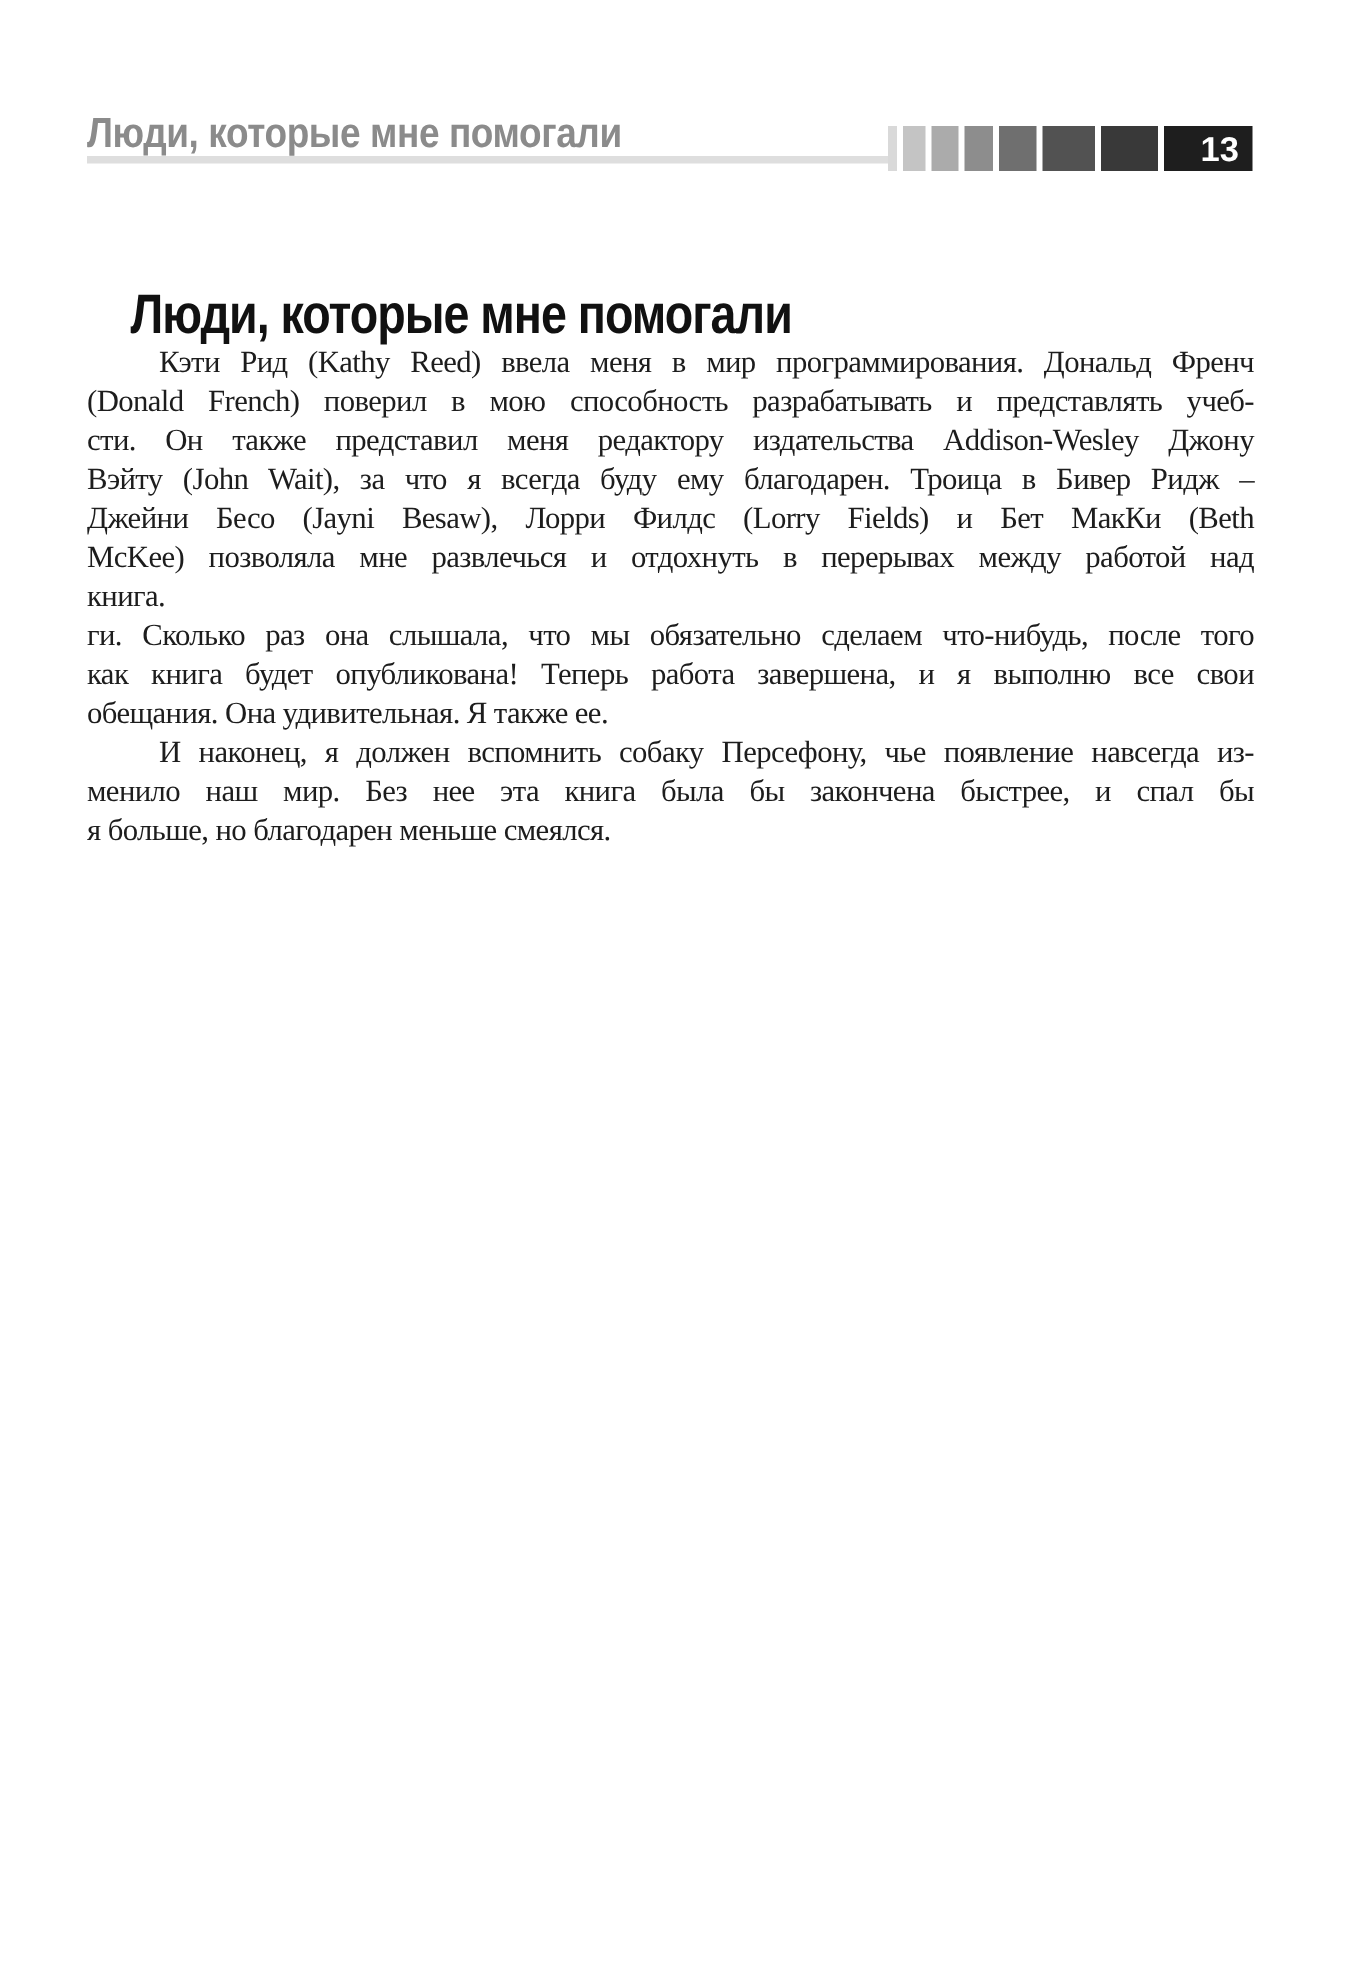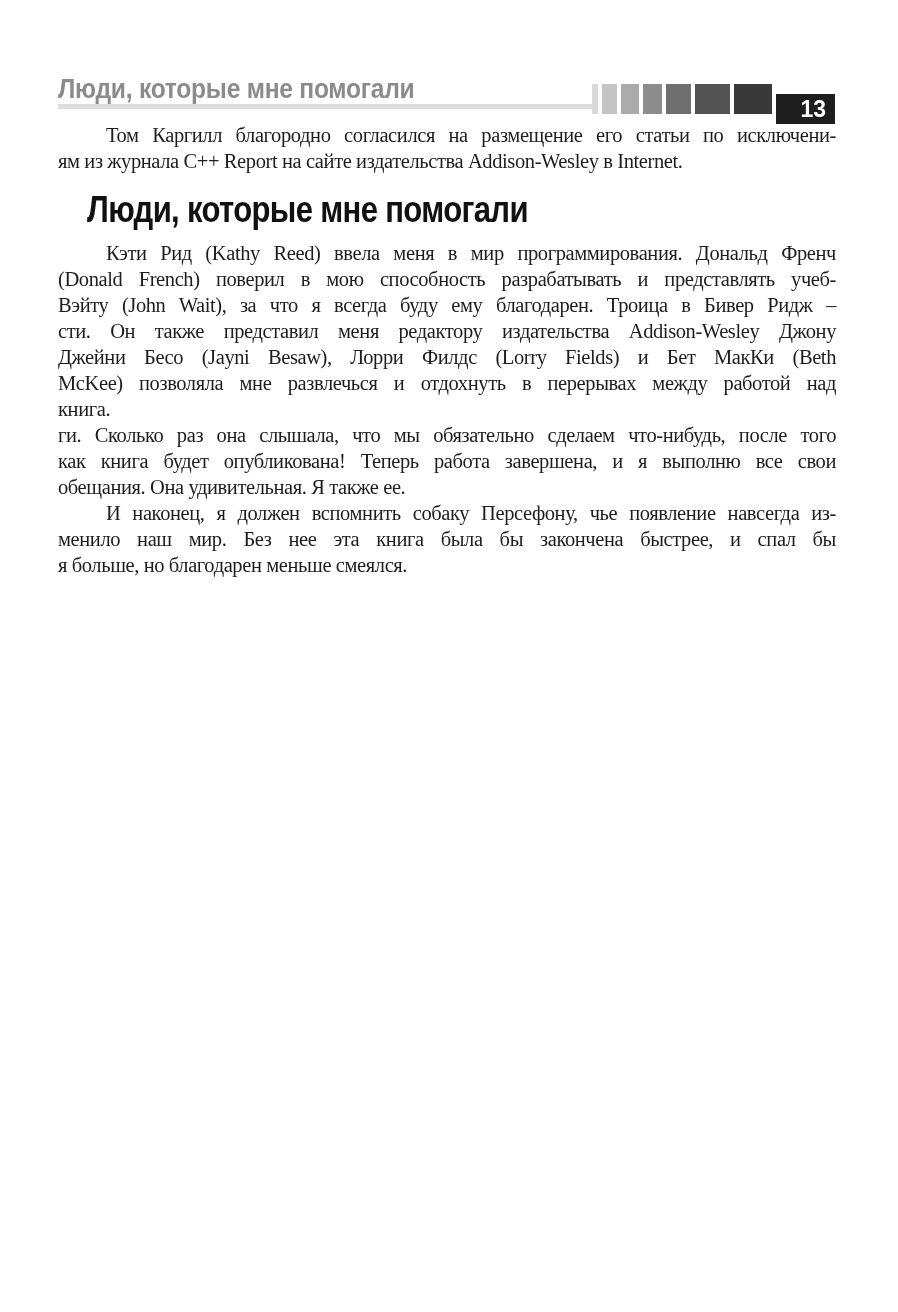--- a/index.html
+++ b/index.html
@@ -59,21 +59,20 @@
     background: #1e1e1e;
     box-sizing: border-box;
     display: flex;
     align-items: center;
     justify-content: flex-end;
     padding-right: 9px;
     color: #ffffff;
     font-family: "Liberation Sans", sans-serif;
     font-weight: bold;
     font-size: 23px;
-    margin-top: 10px;
   }
 
   
   .section-heading {
     position: absolute;
     left: 87px;
     top: 189px;
     margin: 0;
     font-family: "Liberation Sans", sans-serif;
     font-weight: bold;
@@ -89,21 +88,21 @@
   .para-block {
     position: absolute;
     left: 58px;
     width: 778px;
     color: #1d1d1d;
     font-size: 20.5px;
     line-height: 26px;
     letter-spacing: -0.4px;
   }
   .para-intro { top: 122px; }
-  .para-rest  { top: 240px; }
+  .para-rest  { top: 229px; }
   .tline {
     text-align: justify;
     text-align-last: justify;
     white-space: nowrap; 
   }
   .tline.last {
     text-align-last: left;
   }
   .tline.first {
     text-indent: 48px;
@@ -122,33 +121,29 @@
       <div class="rh-block" style="width: 18px; background: rgb(171, 171, 171);"></div>
       <div class="rh-block" style="width: 19px; background: rgb(141, 141, 141);"></div>
       <div class="rh-block" style="width: 25px; background: rgb(111, 111, 111);"></div>
       <div class="rh-block" style="width: 35px; background: rgb(82, 82, 82);"></div>
       <div class="rh-block" style="width: 38px; background: rgb(57, 57, 57);"></div>
     </div>
   <div class="rh-pagenum">
     <span>13</span>
   </div>
 
-  <div class="para-block para-intro">
-      <div class="tline first">Том Каргилл благородно согласился на размещение его статьи по исключени-</div>
-      <div class="tline last">ям из журнала C++ Report на сайте издательства Addison-Wesley в Internet.</div>
-    </div>
 
   <h1 class="section-heading">Люди, которые мне помогали</h1>
 
   <div class="para-block para-rest">
     <div>
         <div class="tline first">Кэти Рид (Kathy Reed) ввела меня в мир программирования. Дональд Френч</div>
         <div class="tline">(Donald French) поверил в мою способность разрабатывать и представлять учеб-</div>
+        <div class="tline">сти. Он также представил меня редактору издательства Addison-Wesley Джону</div>
         <div class="tline">Вэйту (John Wait), за что я всегда буду ему благодарен. Троица в Бивер Ридж –</div>
-        <div class="tline">сти. Он также представил меня редактору издательства Addison-Wesley Джону</div>
         <div class="tline">Джейни Бесо (Jayni Besaw), Лорри Филдс (Lorry Fields) и Бет МакКи (Beth</div>
         <div class="tline">McKee) позволяла мне развлечься и отдохнуть в перерывах между работой над</div>
         <div class="tline last">книга.</div>
       </div>
     <div>
         <div class="tline">ги. Сколько раз она слышала, что мы обязательно сделаем что-нибудь, после того</div>
         <div class="tline">как книга будет опубликована! Теперь работа завершена, и я выполню все свои</div>
         <div class="tline last">обещания. Она удивительная. Я также ее.</div>
       </div>
     <div>

